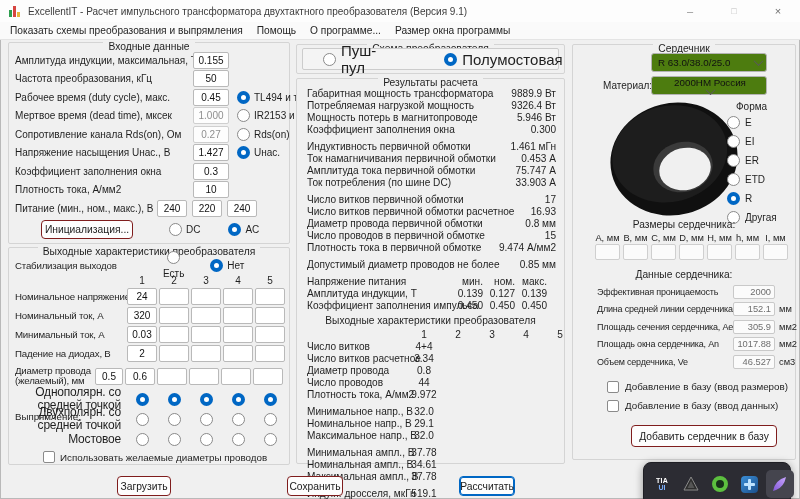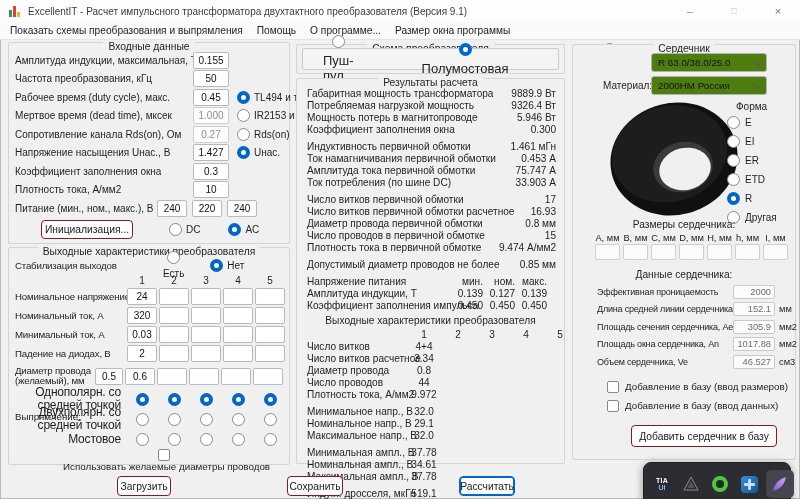--- a/index.html
+++ b/index.html
@@ -50,21 +50,21 @@
   .cell{width:30px;margin-right:2px;flex:none;display:flex;align-items:center;justify-content:center;}
   .cell .ibox{width:30px;}
   .colhdr{display:flex;height:13px;align-items:center;font-size:10px;}
   .colhdr .sp{width:112px;flex:none;}
   .colhdr .cell{font-size:10px;}
   .wirelbl{width:80px;flex:none;font-size:9.7px;line-height:10px;letter-spacing:-0.2px;}
   .sublbl{width:112px;flex:none;font-size:12px;line-height:13px;text-align:right;padding-right:6px;box-sizing:border-box;letter-spacing:-0.2px;}
   
   #scheme-box{position:absolute;left:5px;right:5px;top:3px;bottom:3px;border:1px solid #cccccc;border-radius:2px;background:#f4f4f4;
               display:flex;align-items:center;}
-  .schopt{display:flex;align-items:center;gap:5px;font-size:13px;flex-direction:column;}
+  .schopt{display:flex;align-items:center;gap:5px;font-size:15px;}
   #results-body{position:absolute;left:0;right:0;top:8px;}
   .rr{position:relative;display:flex;align-items:center;height:12px;font-size:10.1px;}
   .rr .rl{padding-left:10px;white-space:nowrap;}
   .rr .rv{margin-left:auto;padding-right:8px;white-space:nowrap;}
   .rr.gap{margin-top:5px;}
   .rr .abs{position:absolute;width:34px;text-align:center;}
   .rr .t3{position:absolute;width:30px;text-align:right;}
   .rtitle{height:13px;text-align:center;font-size:10.2px;}
   
   #core-group .ctl{position:absolute;}
@@ -353,21 +353,21 @@
               <span class="radio"></span>
             </span>
             <span class="cell">
               <span class="radio"></span>
             </span>
             <span class="cell">
               <span class="radio"></span>
             </span>
           </div>
         </div>
-        <div class="orow" style="height: 16px; margin-left: 28px; flex-direction: column;">
+        <div class="orow" style="height: 16px; margin-left: 28px;">
           <span class="chk"></span>
           <span style="font-size: 9.8px; margin-left: 5px;">Использовать желаемые диаметры проводов</span>
         </div>
       </div>
   </div>
 
   <div class="groupbox" id="scheme-group" style="left:296px;top:44px;width:267px;height:28px;">
     <div class="legend"><span>Схема преобразователя</span></div>
     <div id="scheme-box">
         <span class="schopt" style="margin-left: 20px;">
@@ -522,21 +522,21 @@
   </div>
 
   <div class="groupbox" id="core-group" style="left:572px;top:44px;width:222px;height:414px;">
     <div class="legend"><span>Сердечник</span></div>
 
     <div class="ctl combo" style="left:78px;top:8px;width:116px;">
       <span>R 63.0/38.0/25.0</span>
       <span class="chev"></span>
     </div>
     <span class="ctl" style="left:30px;top:35px;font-size:10px;">Материал:</span>
-    <div class="ctl combo" style="left:78px;top:31px;width:116px;">
+    <div class="ctl combo" style="left:78px;top:31px;width:116px;flex-direction:column;">
       <span>2000НМ Россия</span>
       <span class="chev"></span>
     </div>
 
     <div class="ctl" style="left:28px;top:52px;width:150px;height:128px;">
       <svg width="150" height="128" viewBox="0 0 150 128">
         <ellipse cx="73" cy="62" rx="64" ry="56" fill="#101010" transform="rotate(-14 73 62)"></ellipse>
         <ellipse cx="70" cy="56" rx="58" ry="48" fill="#1d1d1d" transform="rotate(-14 73 62)"></ellipse>
         <ellipse cx="82" cy="70" rx="30" ry="25" fill="#3a3a3a" transform="rotate(-14 82 70)"></ellipse>
         <ellipse cx="84" cy="72" rx="26" ry="21" fill="#f0f0f0" transform="rotate(-14 84 72)"></ellipse>

